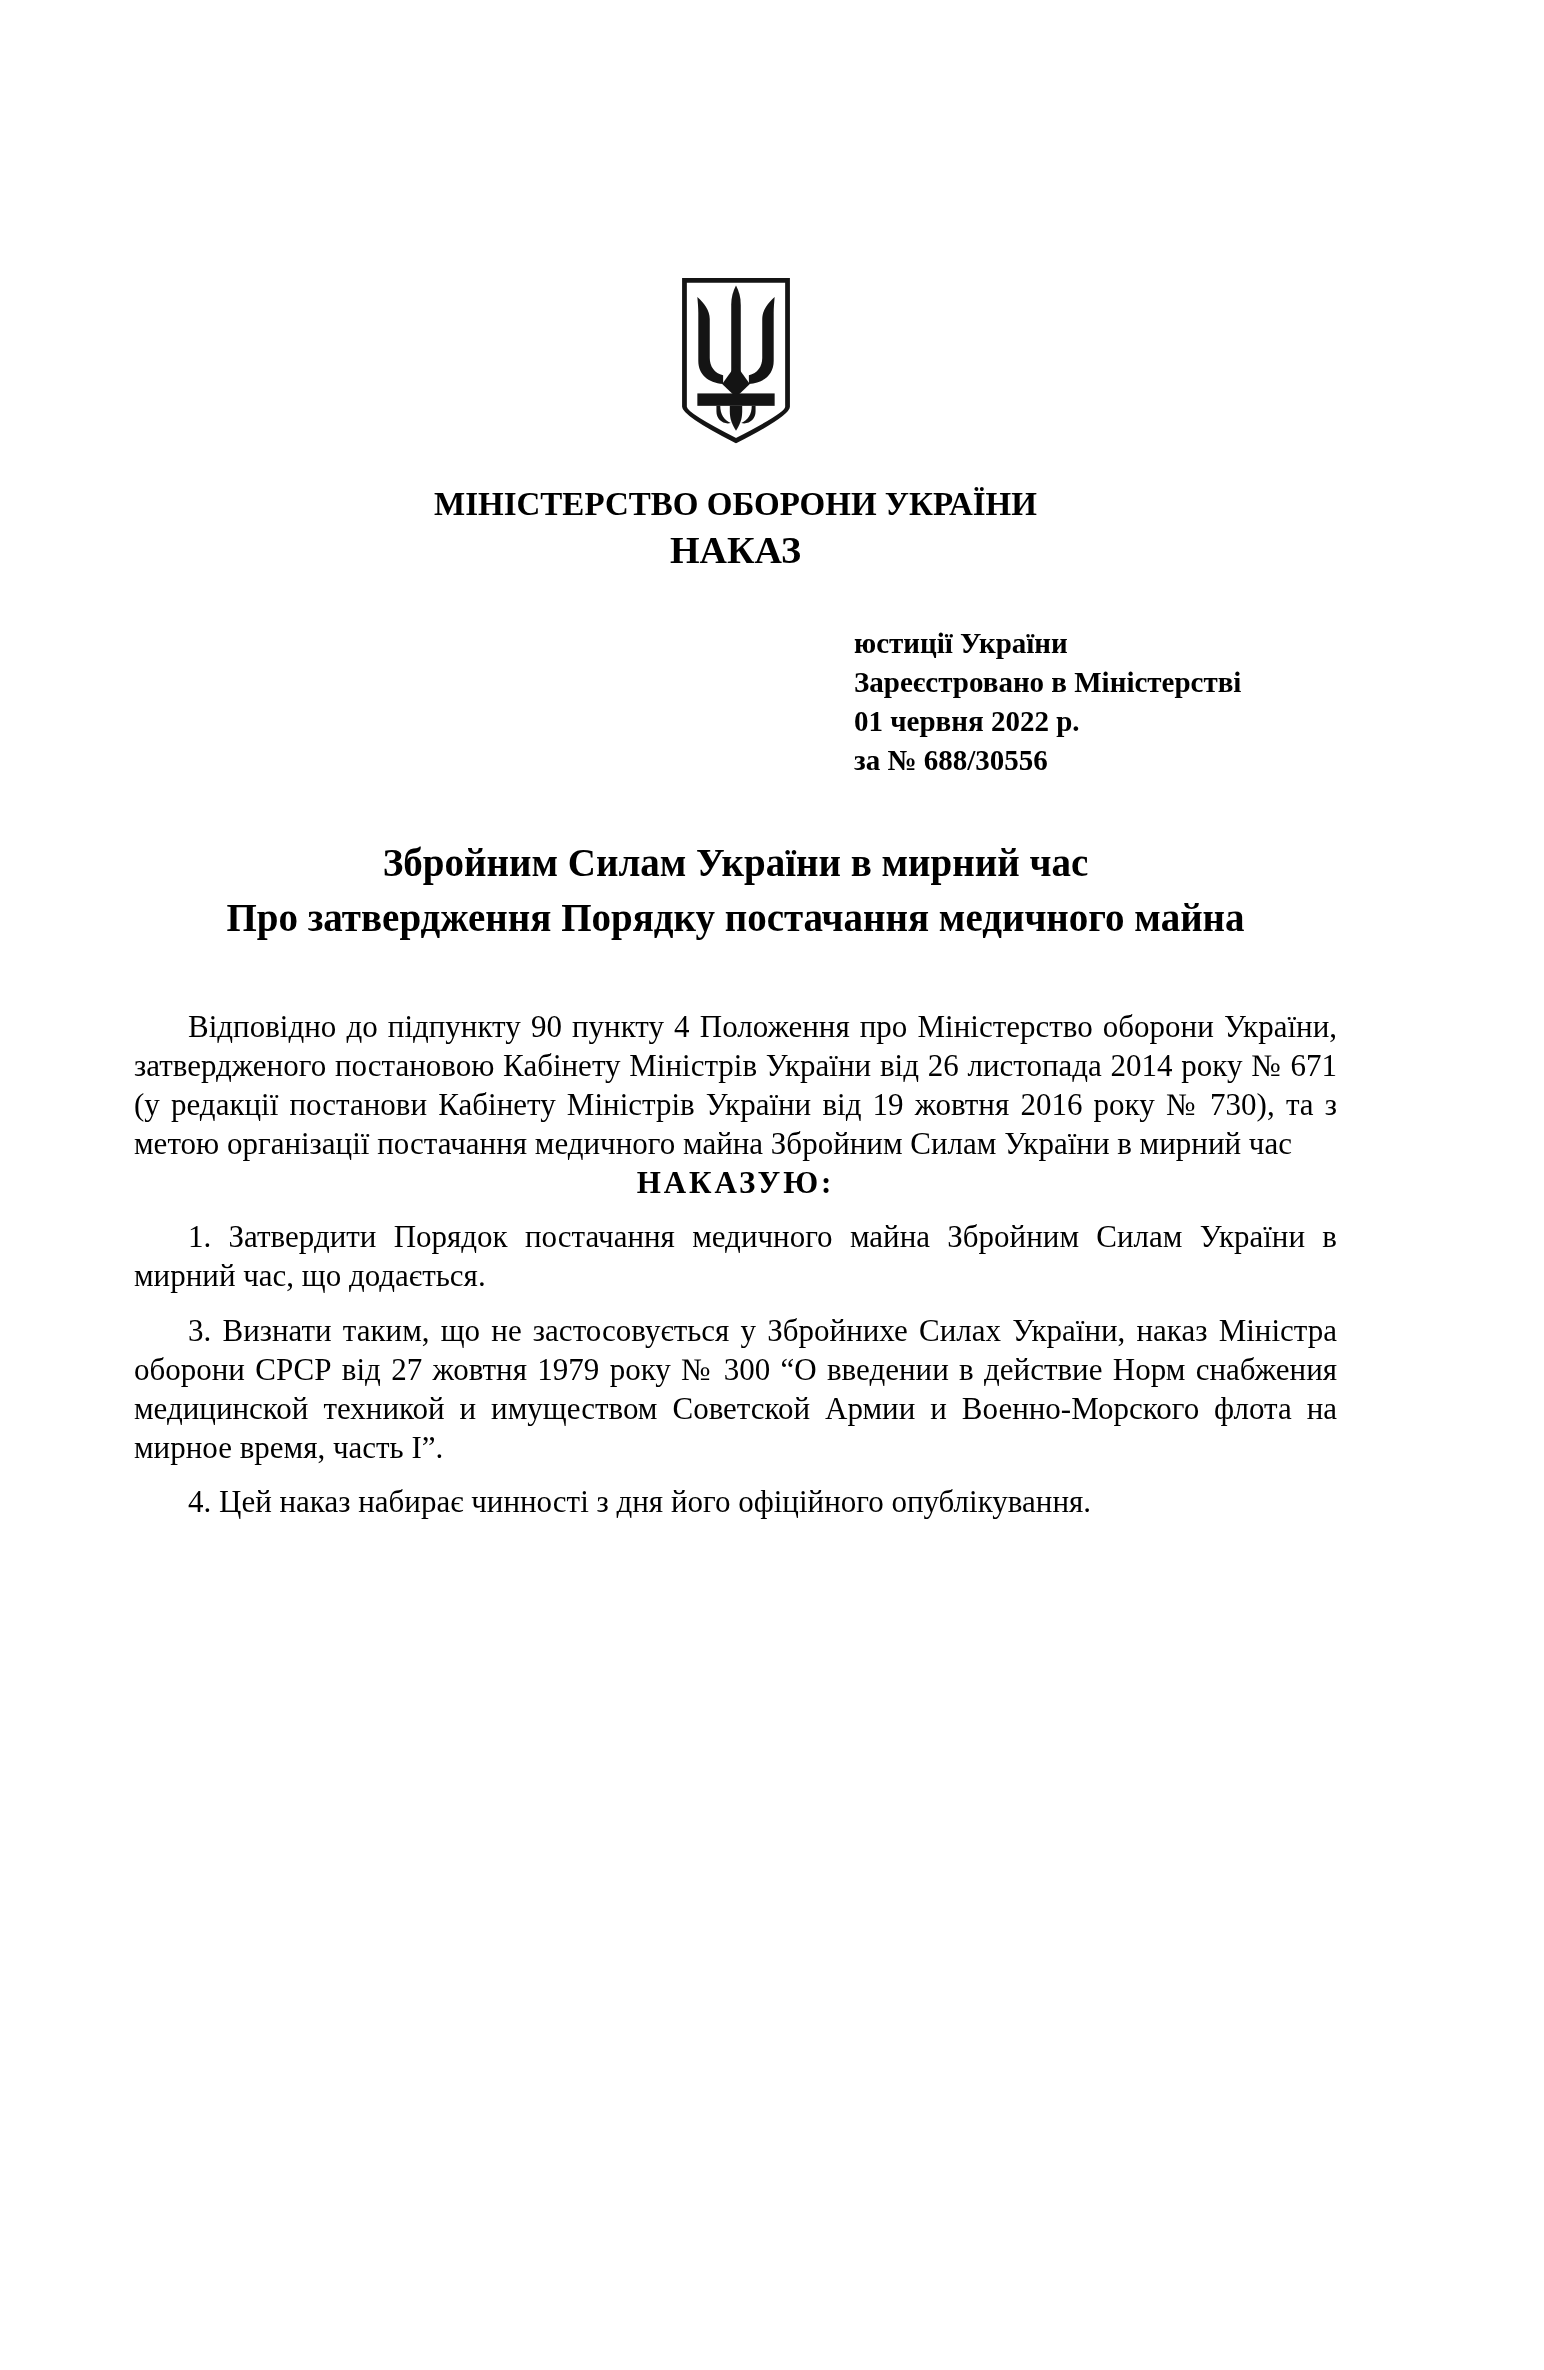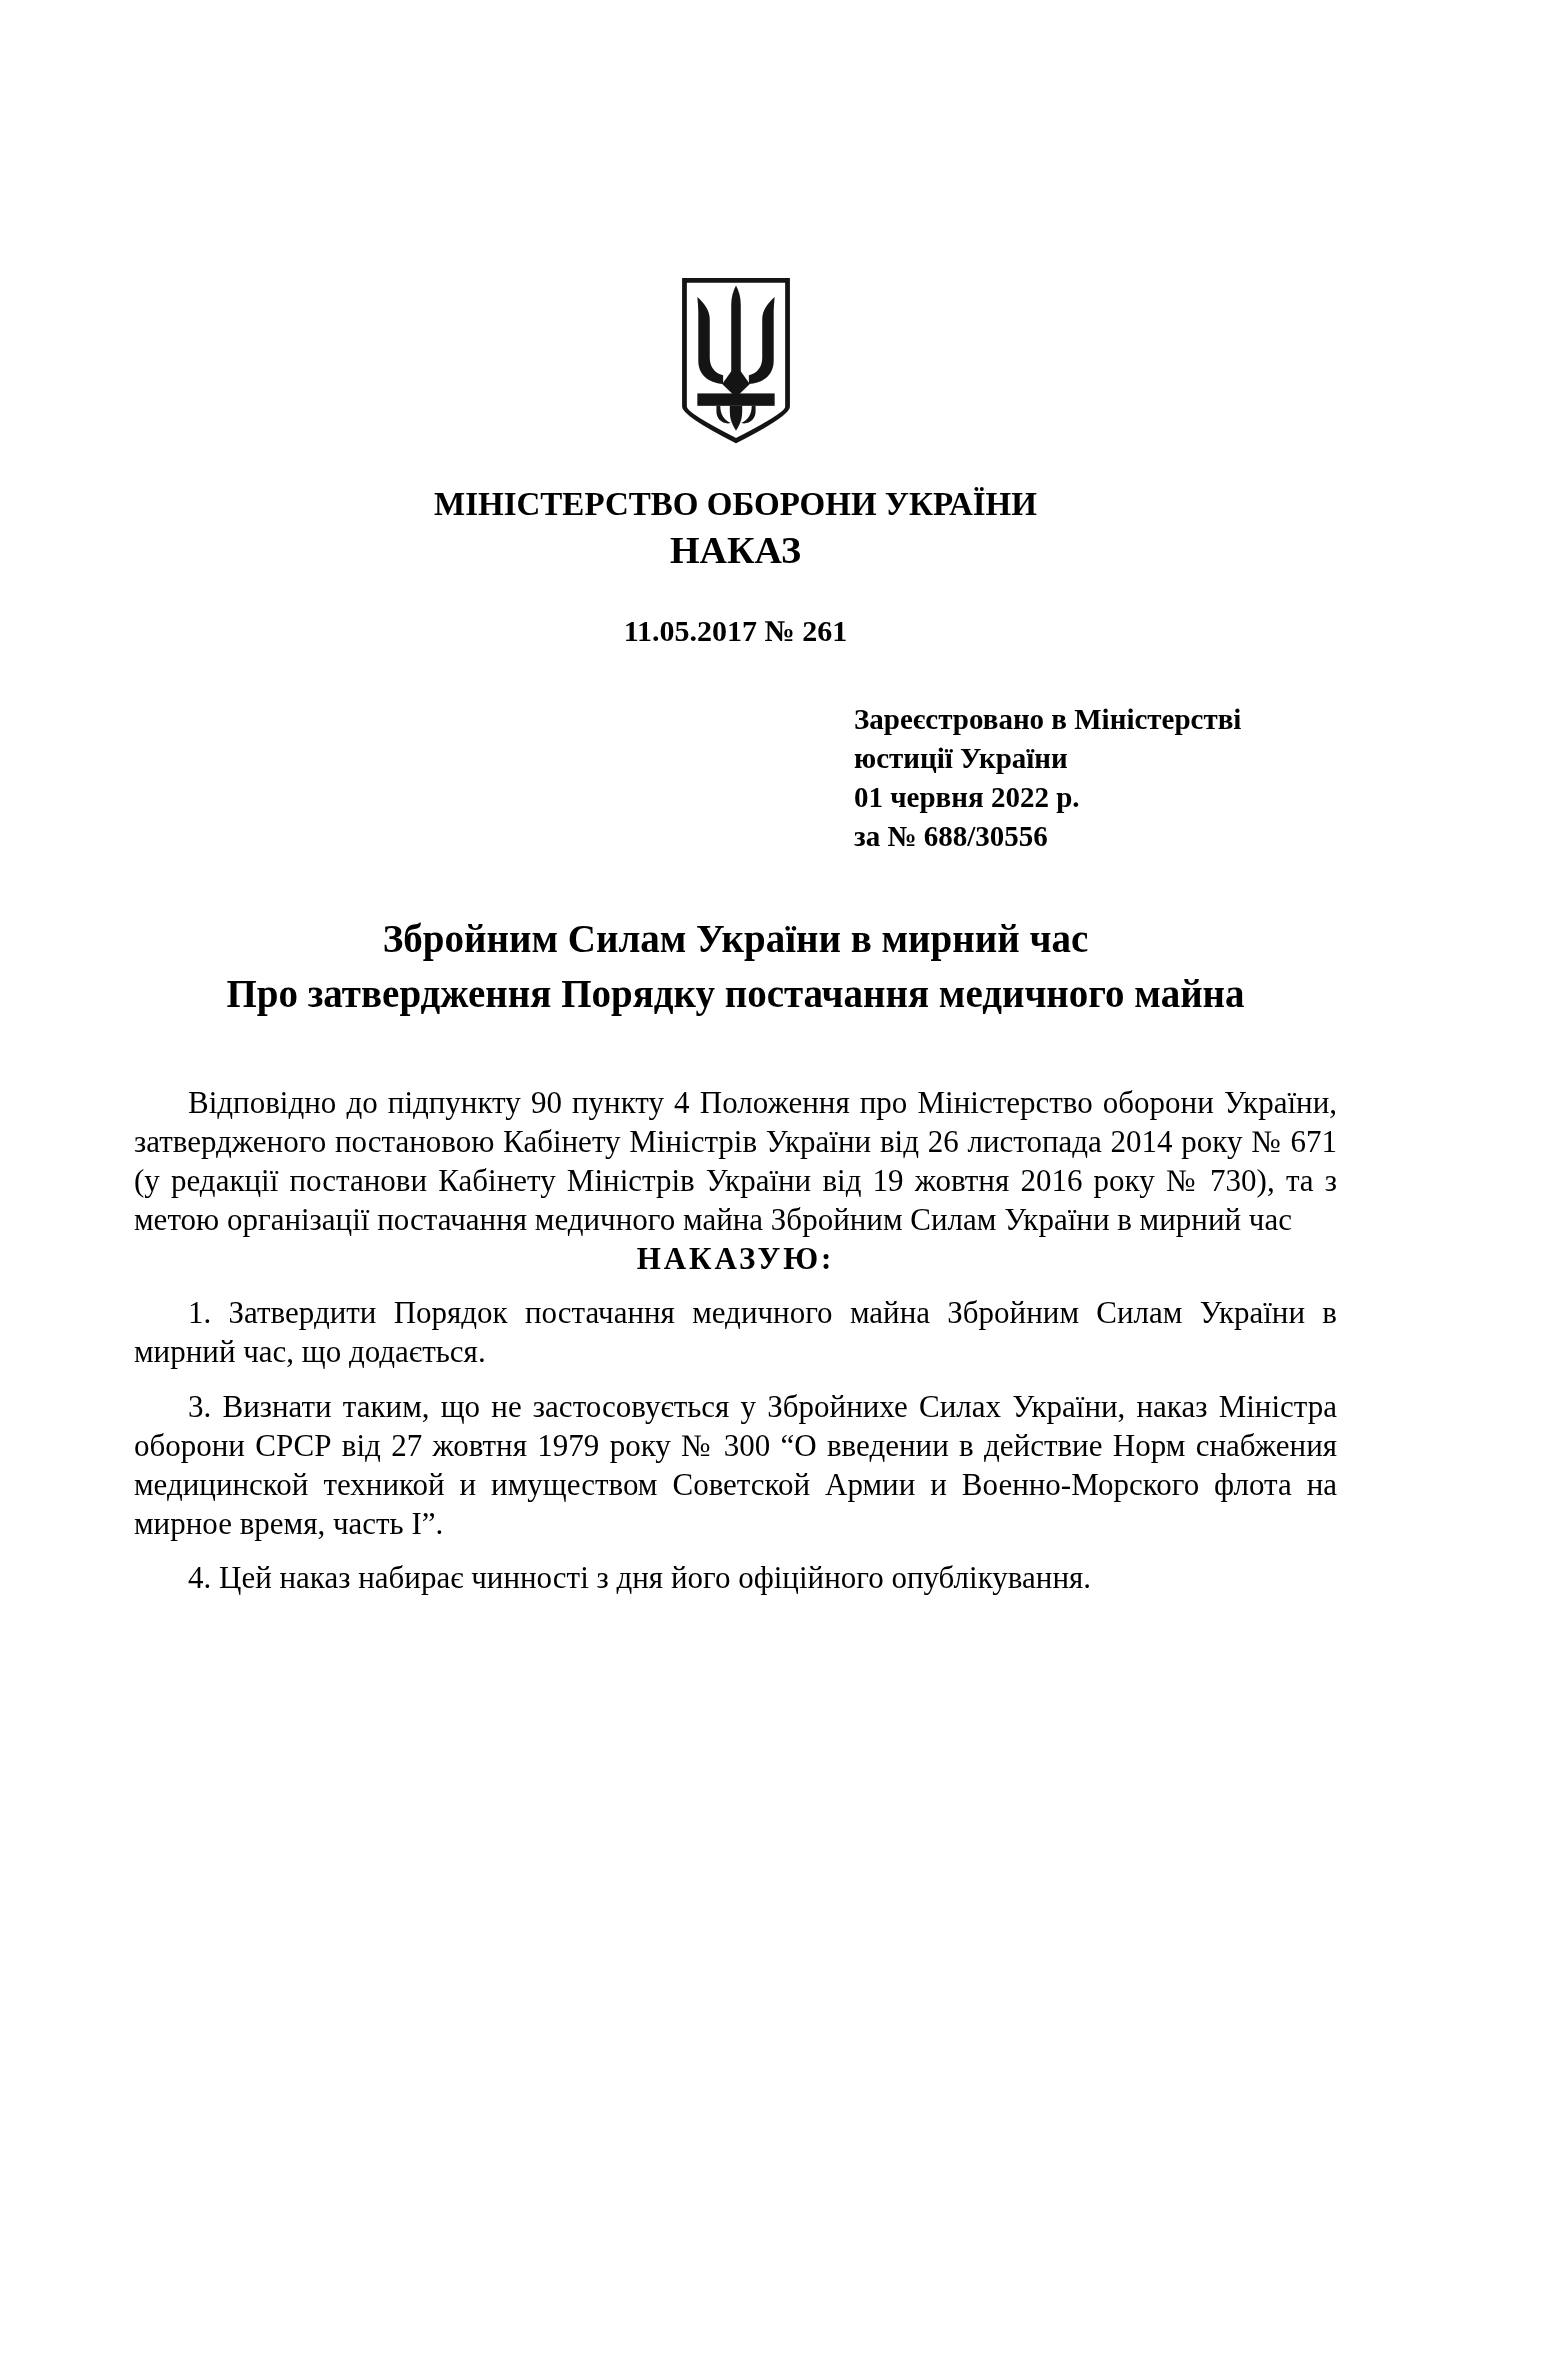--- a/index.html
+++ b/index.html
@@ -103,25 +103,24 @@
           <path d="M41,135 C41,144 45,150 52,153 C44,155 37,149 37,141 V135 Z"></path>
           <path d="M74,135 C74,144 70,150 63,153 C71,155 78,149 78,141 V135 Z"></path>
         </g>
       </svg>
     </div>
 
     <div class="ministry">МІНІСТЕРСТВО ОБОРОНИ УКРАЇНИ</div>
 
     <div class="doc-type">НАКАЗ</div>
 
-    <div class="doc-number">11.05.2017 № 261</div>
 
     <div class="registration">
+      <div>юстиції України</div>
       <div>Зареєстровано в Міністерстві</div>
-      <div>юстиції України</div>
       <div>01 червня 2022 р.</div>
       <div>за № 688/30556</div>
     </div>
 
     <div class="title">
       <div>Збройним Силам України в мирний час</div>
       <div>Про затвердження Порядку постачання медичного майна</div>
     </div>
 
     <div class="body-text">

